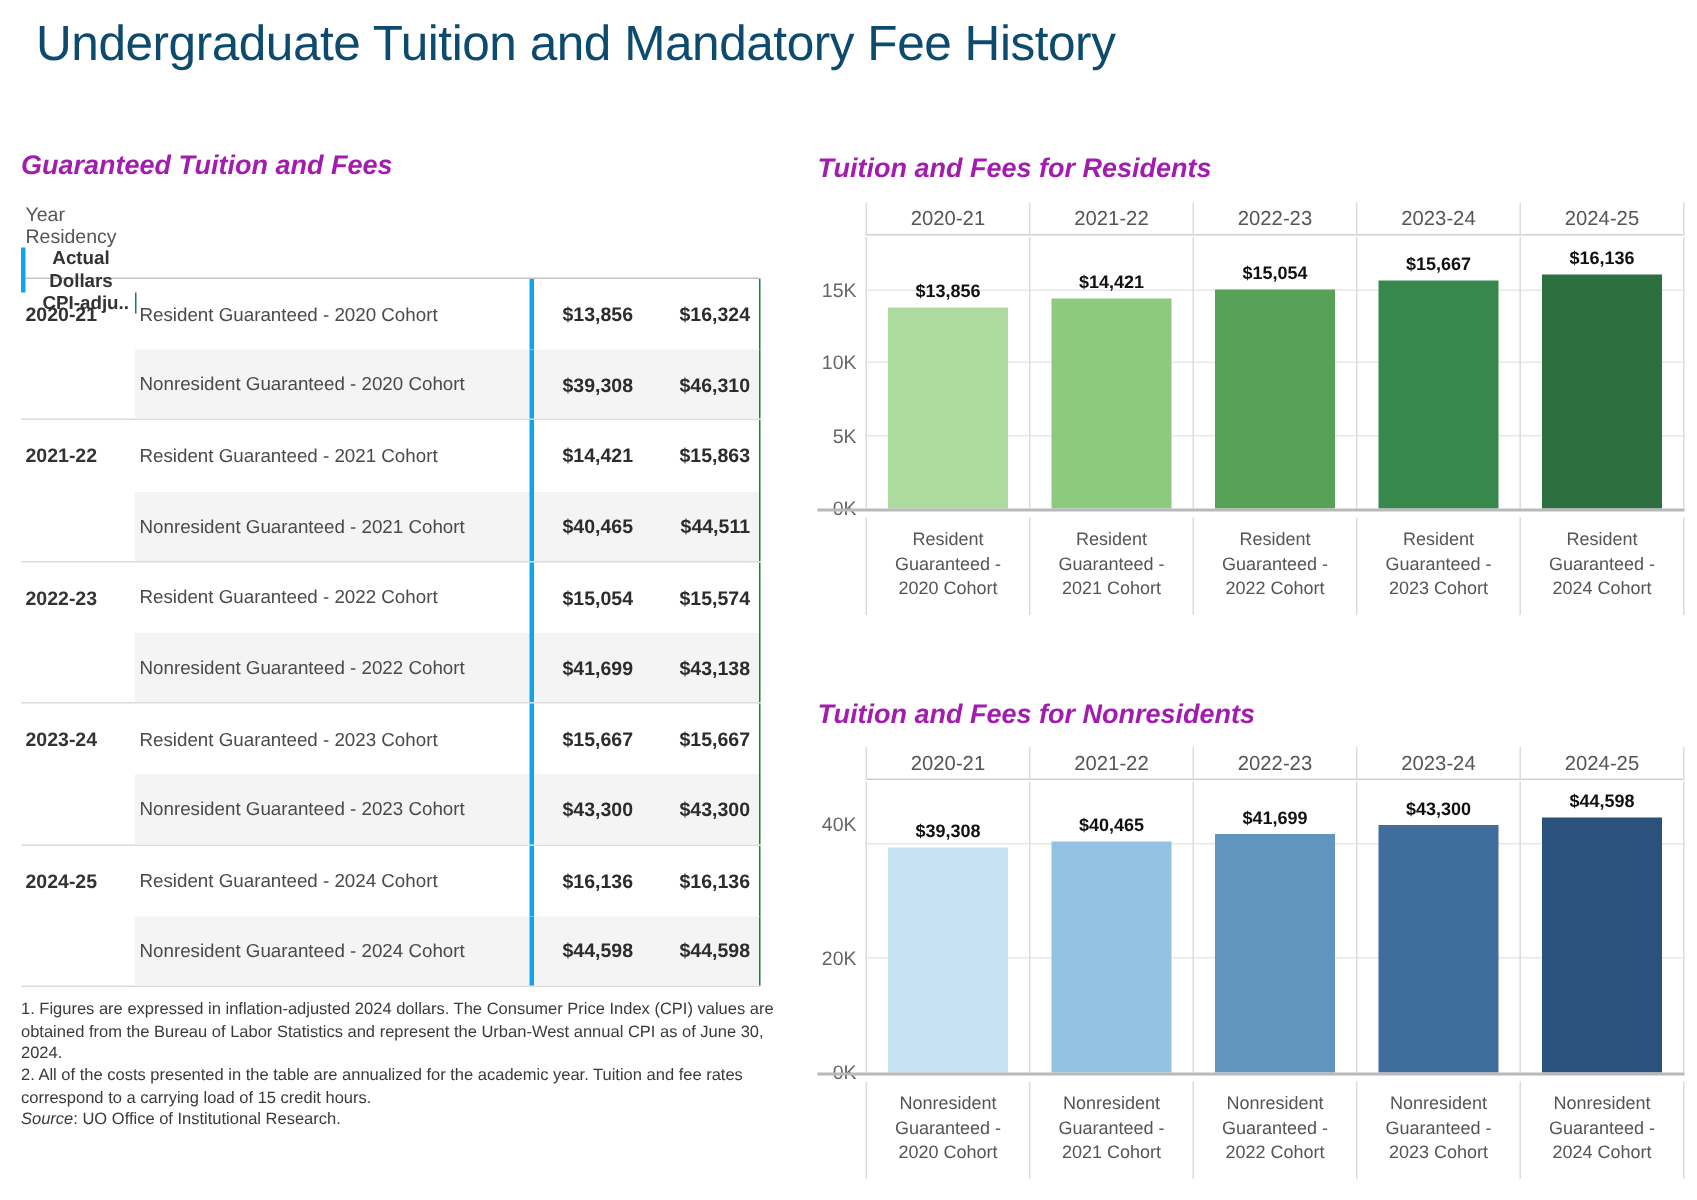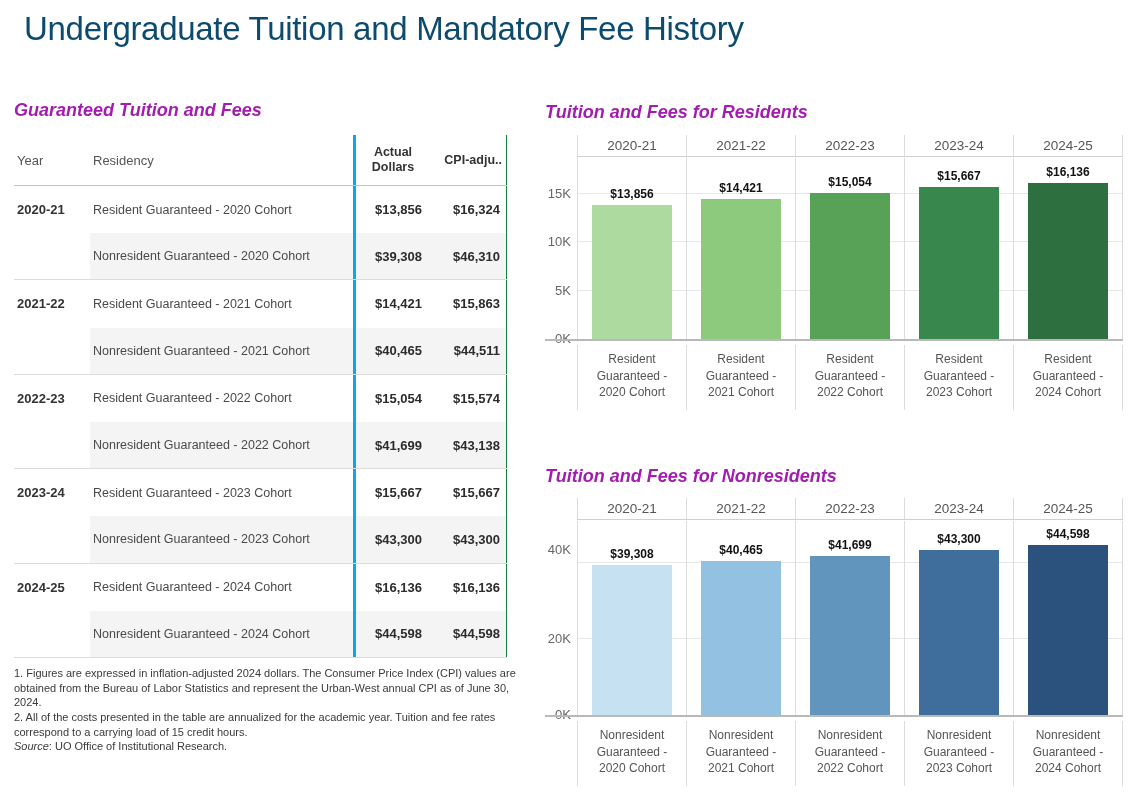--- a/index.html
+++ b/index.html
@@ -16,21 +16,21 @@
   }
   
   .section-title {
     position:absolute; font-style:italic; font-weight:600; font-size:18px;
     color:#a21caf; white-space:nowrap;
   }
   #table-title { left:14px; top:100px; }
   
   .ttable { position:absolute; left:14px; top:135px; width:493px; font-size:13px; }
   .trow { display:flex; }
-  .thead { height:51px; border-bottom:1px solid #c3c3c3; }
+  .thead { height:51px; border-bottom:1px solid #c3c3c3;flex-direction:column; }
   .c-year { width:76px; }
   .c-res  { width:263px; }
   .c-act  { width:77px; border-left:3px solid #0ea5e9; }
   .c-cpi  { width:77px; border-right:1px solid #15803d; }
   .thead .c-year, .thead .c-res {
     color:#555; display:flex; align-items:center; padding-left:3px;
   }
   .thead .c-act {
     font-weight:bold; color:#333; font-size:12.5px; text-align:center;
     display:flex; align-items:center; justify-content:center; line-height:1.2;

